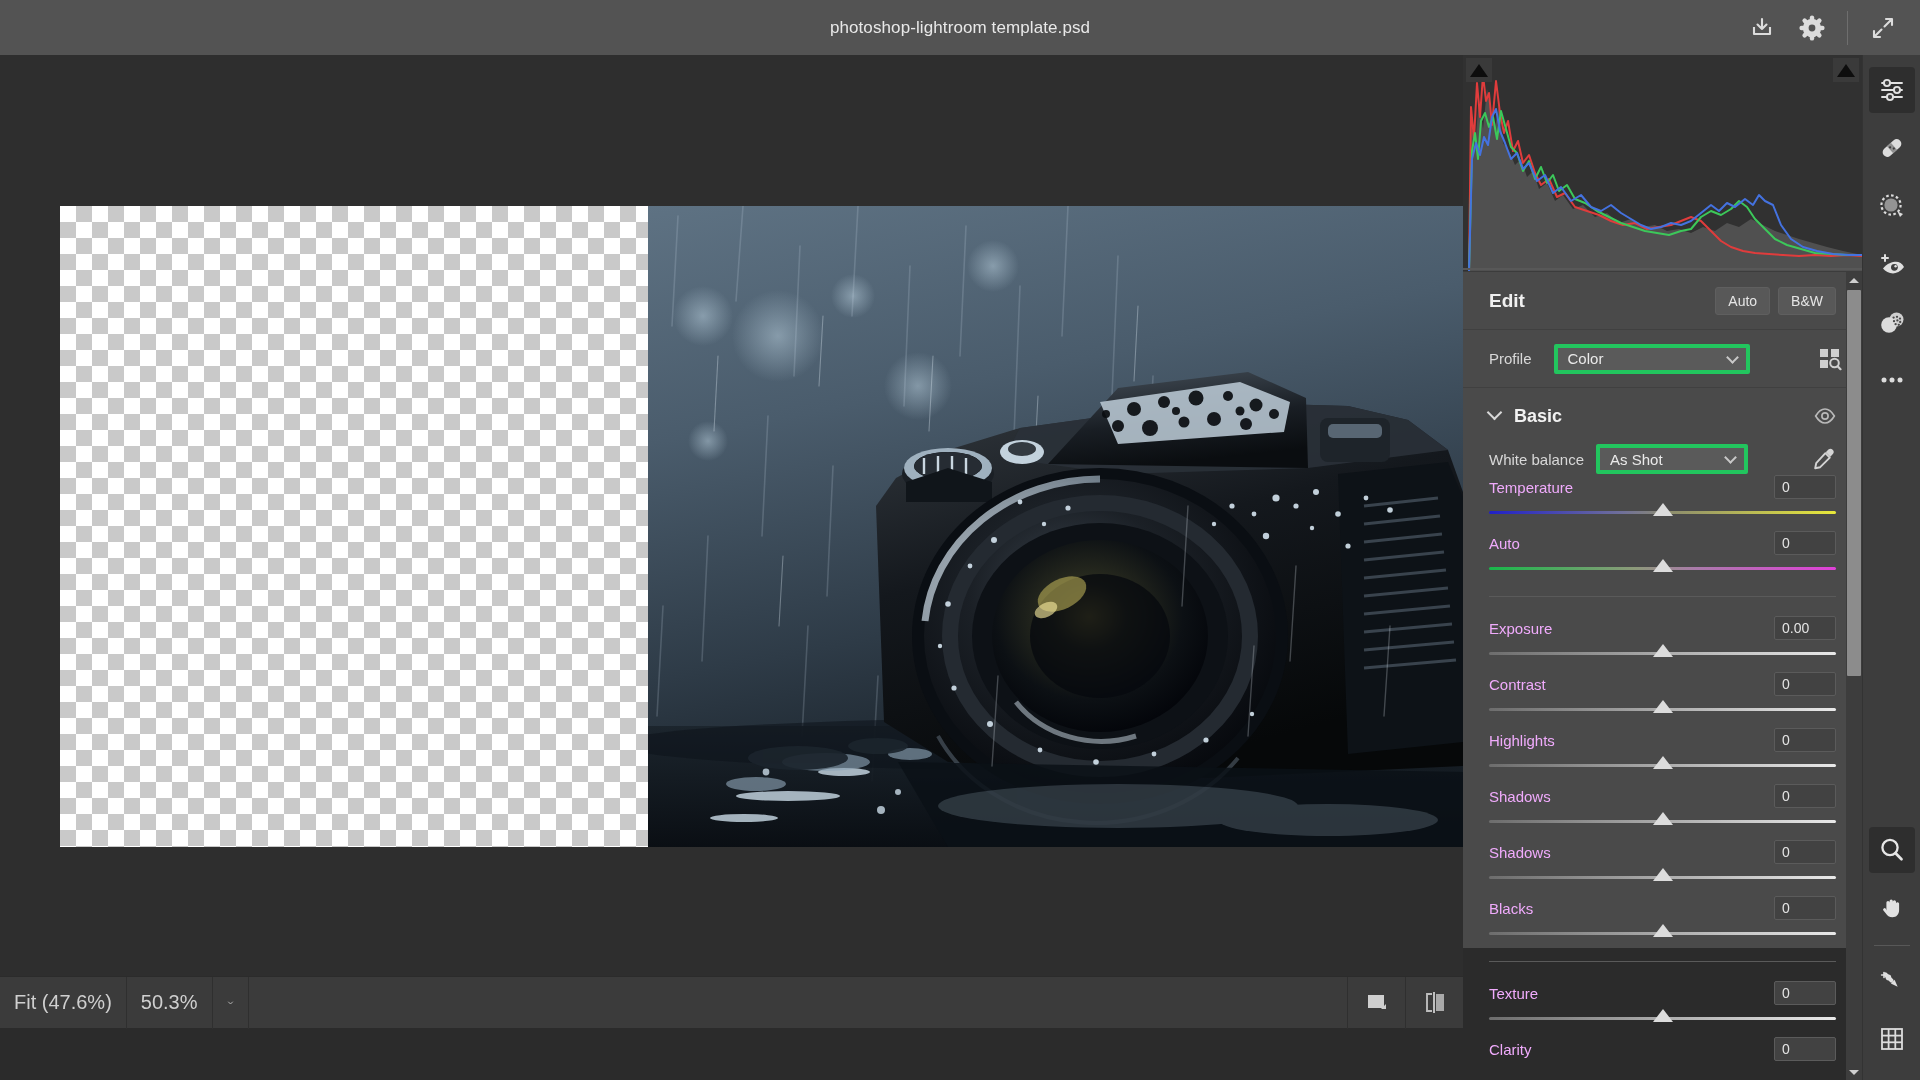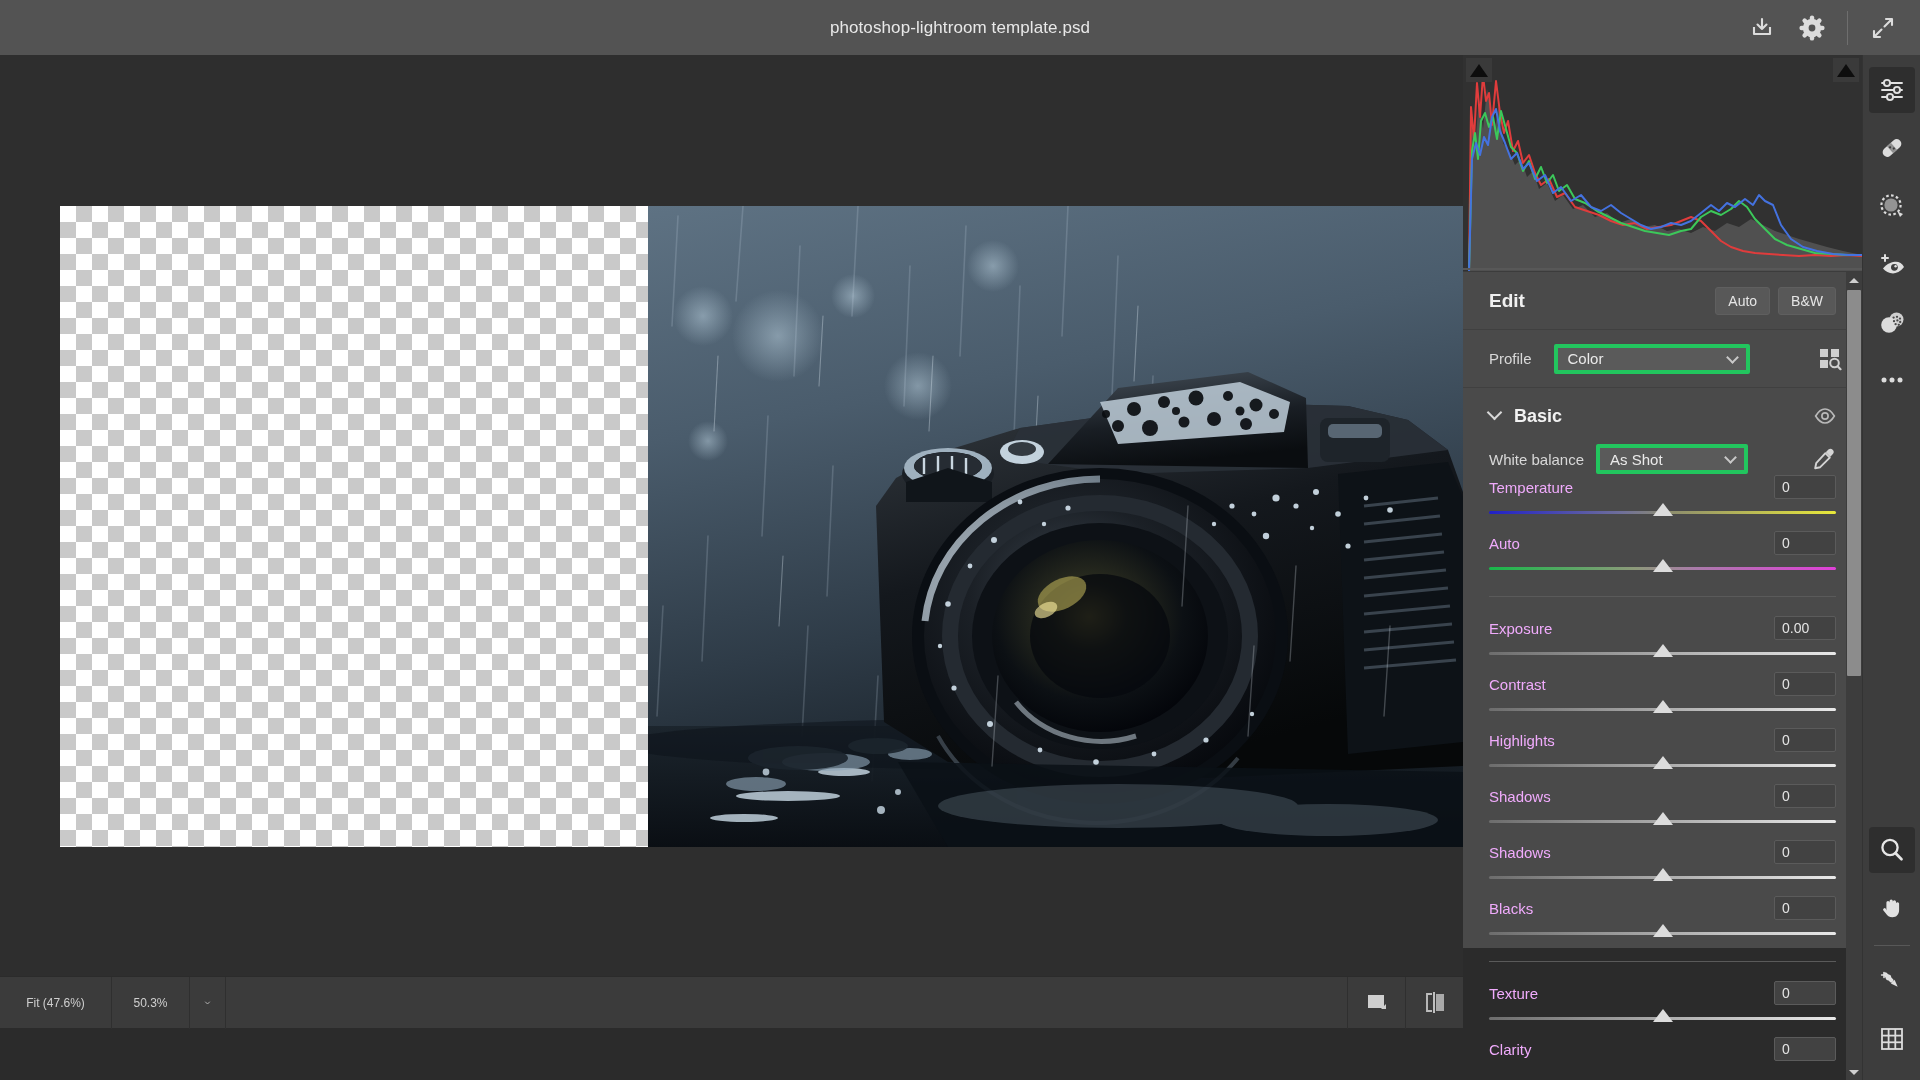--- a/index.html
+++ b/index.html
@@ -57,21 +57,21 @@
 
   
   .statusbar {
     position: absolute; bottom: 0; left: 0; width: 1463px; height: 52px;
     background: #3b3b3b;
     display: flex; align-items: center;
     border-top: 1px solid #2b2b2b;
   }
   .status-cell {
     height: 52px; display: flex; align-items: center; justify-content: center;
-    color: #cfcfcf; font-size: 12px;
+    color: #cfcfcf; font-size: 20px;
     border-right: 1px solid #2f2f2f;
     padding: 0 14px;
   }
   .status-fit { min-width: 112px; }
   .status-zoom { min-width: 78px; }
   .status-chev { width: 36px; border-right: 1px solid #2f2f2f; }
   .status-right { margin-left: auto; display: flex; align-items: center; height: 52px; }
   .status-icon-cell {
     width: 58px; height: 52px; display: flex; align-items: center; justify-content: center;
     border-left: 1px solid #2f2f2f;

